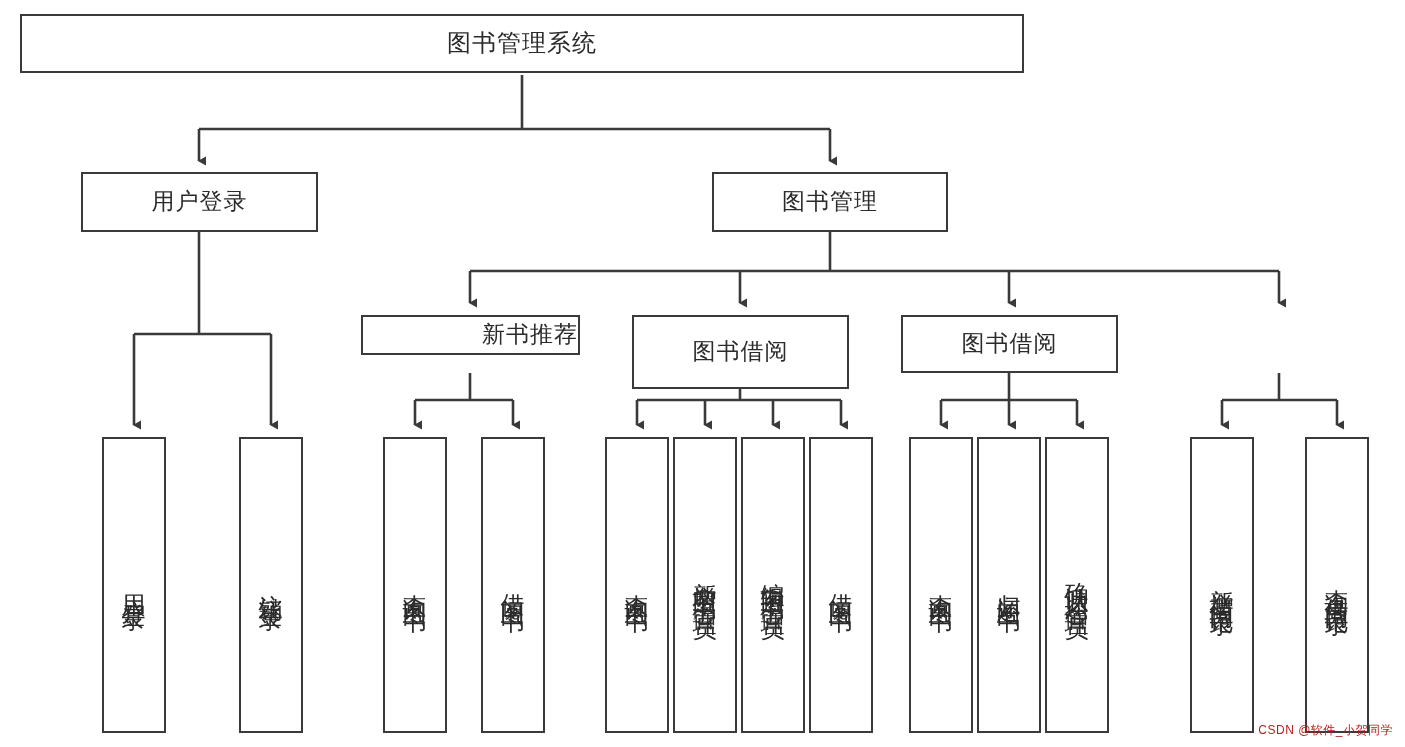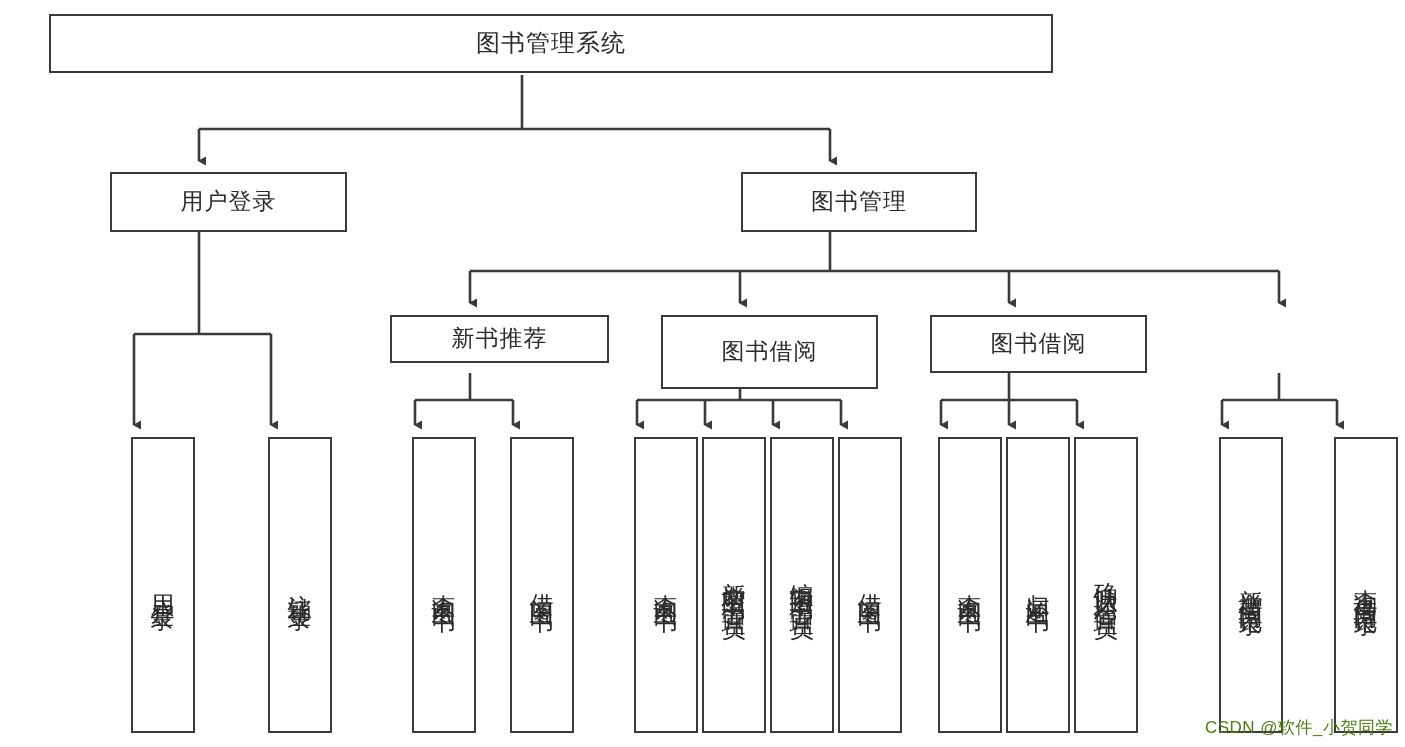--- a/index.html
+++ b/index.html
@@ -27,21 +27,20 @@
   }
   .node {
     position: absolute;
     box-sizing: border-box;
     background: #ffffff;
     border: 2px solid #3a3a3a;
     display: flex;
     align-items: center;
     justify-content: center;
     color: #2b2b2b;
-    margin-left: 29px;
   }
   .node-h {
     font-size: 23px;
     letter-spacing: 1px;
     line-height: 1.2;
   }
   .node-root {
     font-size: 24px;
   }
   .node-v {
@@ -58,22 +57,22 @@
   }
   .node-v .vtext {
     writing-mode: vertical-rl;
     text-orientation: upright;
     display: block;
   }
   .watermark {
     position: absolute;
     right: 12px;
     bottom: 8px;
-    font-size: 17px;
-    color: #4d7c0f;
+    font-size: 12px;
+    color: #b91c1c;
     letter-spacing: 0.5px;
     white-space: nowrap;
   }
 </style>
 </head>
 <body>
 
 <div id="canvas">
 
   <svg id="connectors" viewBox="0 0 1405 747" xmlns="http://www.w3.org/2000/svg">
@@ -131,21 +130,21 @@
   </div>
 
   <div class="node node-h" style="left:81px; top:172px; width:237px; height:60px;">
     <span>用户登录</span>
   </div>
 
   <div class="node node-h" style="left:712px; top:172px; width:236px; height:60px;">
     <span>图书管理</span>
   </div>
 
-  <div class="node node-h" style="left:361px; top:315px; width:219px; height:48px;">
+  <div class="node node-h" style="left:361px; top:315px; width:219px; height:40px;justify-content:flex-end;">
     <span>新书推荐</span>
   </div>
 
   <div class="node node-h" style="left:632px; top:315px; width:217px; height:74px;">
     <span>图书借阅</span>
   </div>
 
   <div class="node node-h" style="left:901px; top:315px; width:217px; height:58px;">
     <span>图书借阅</span>
   </div>

